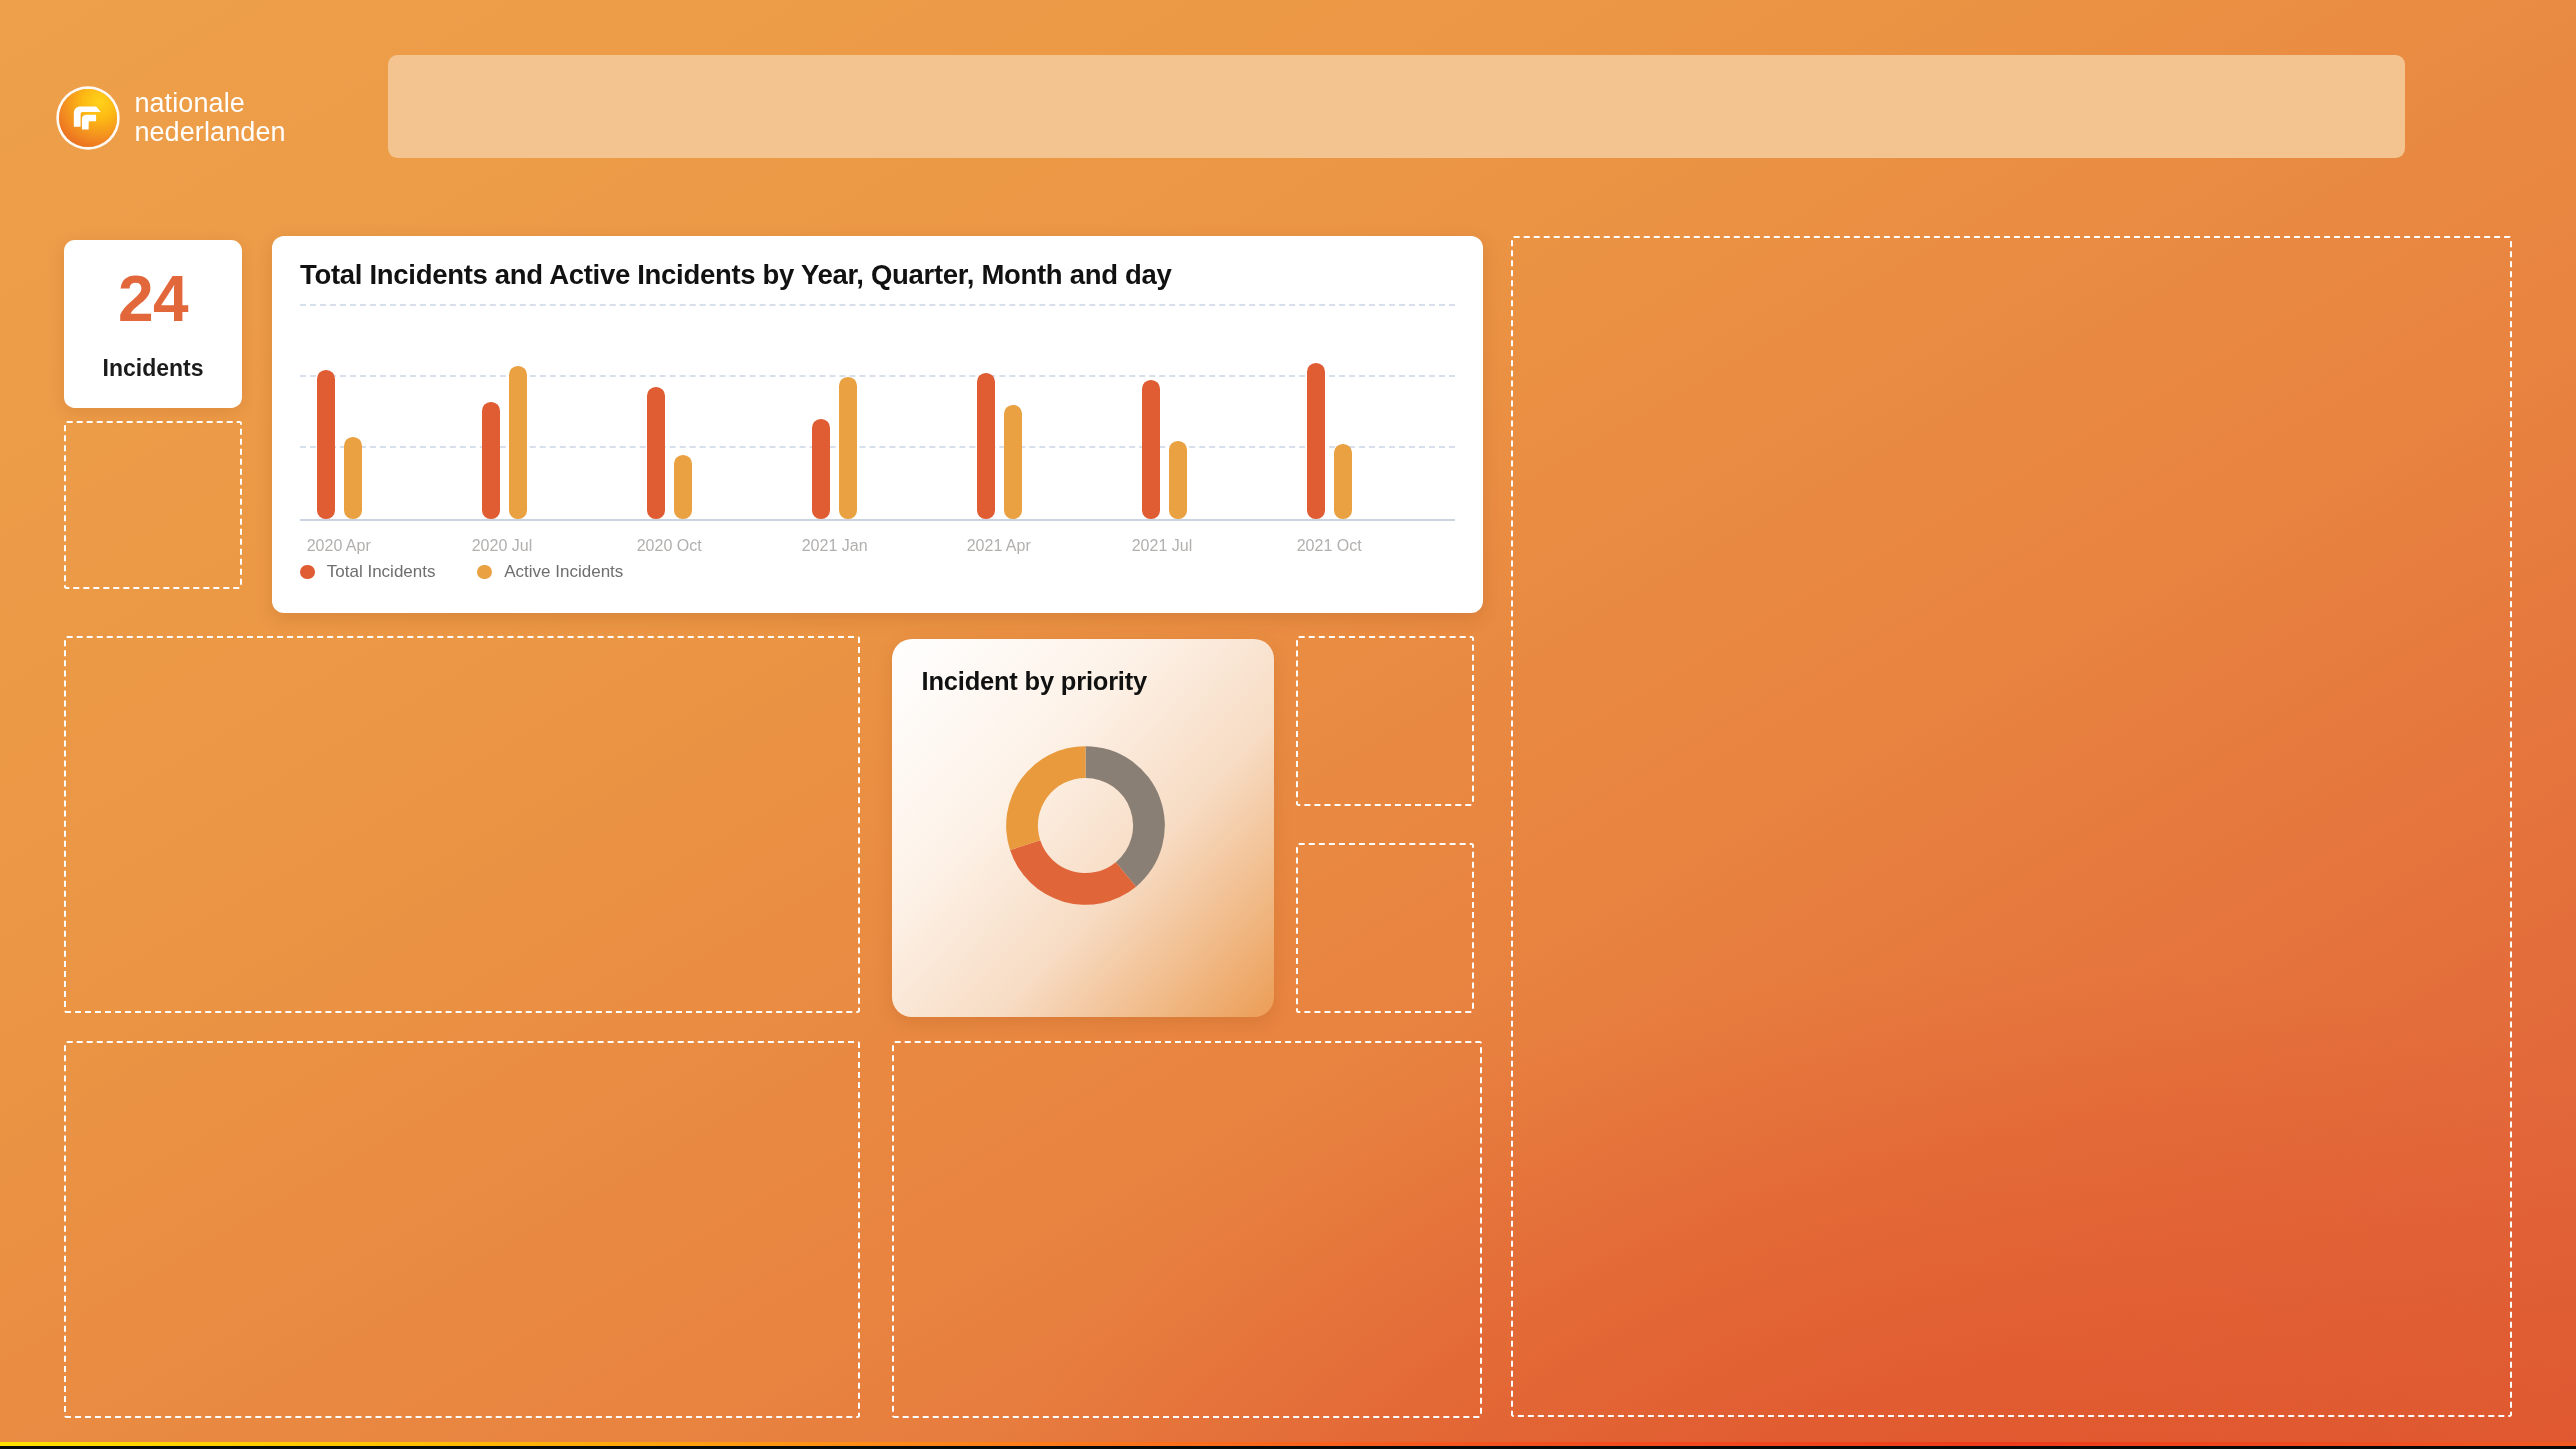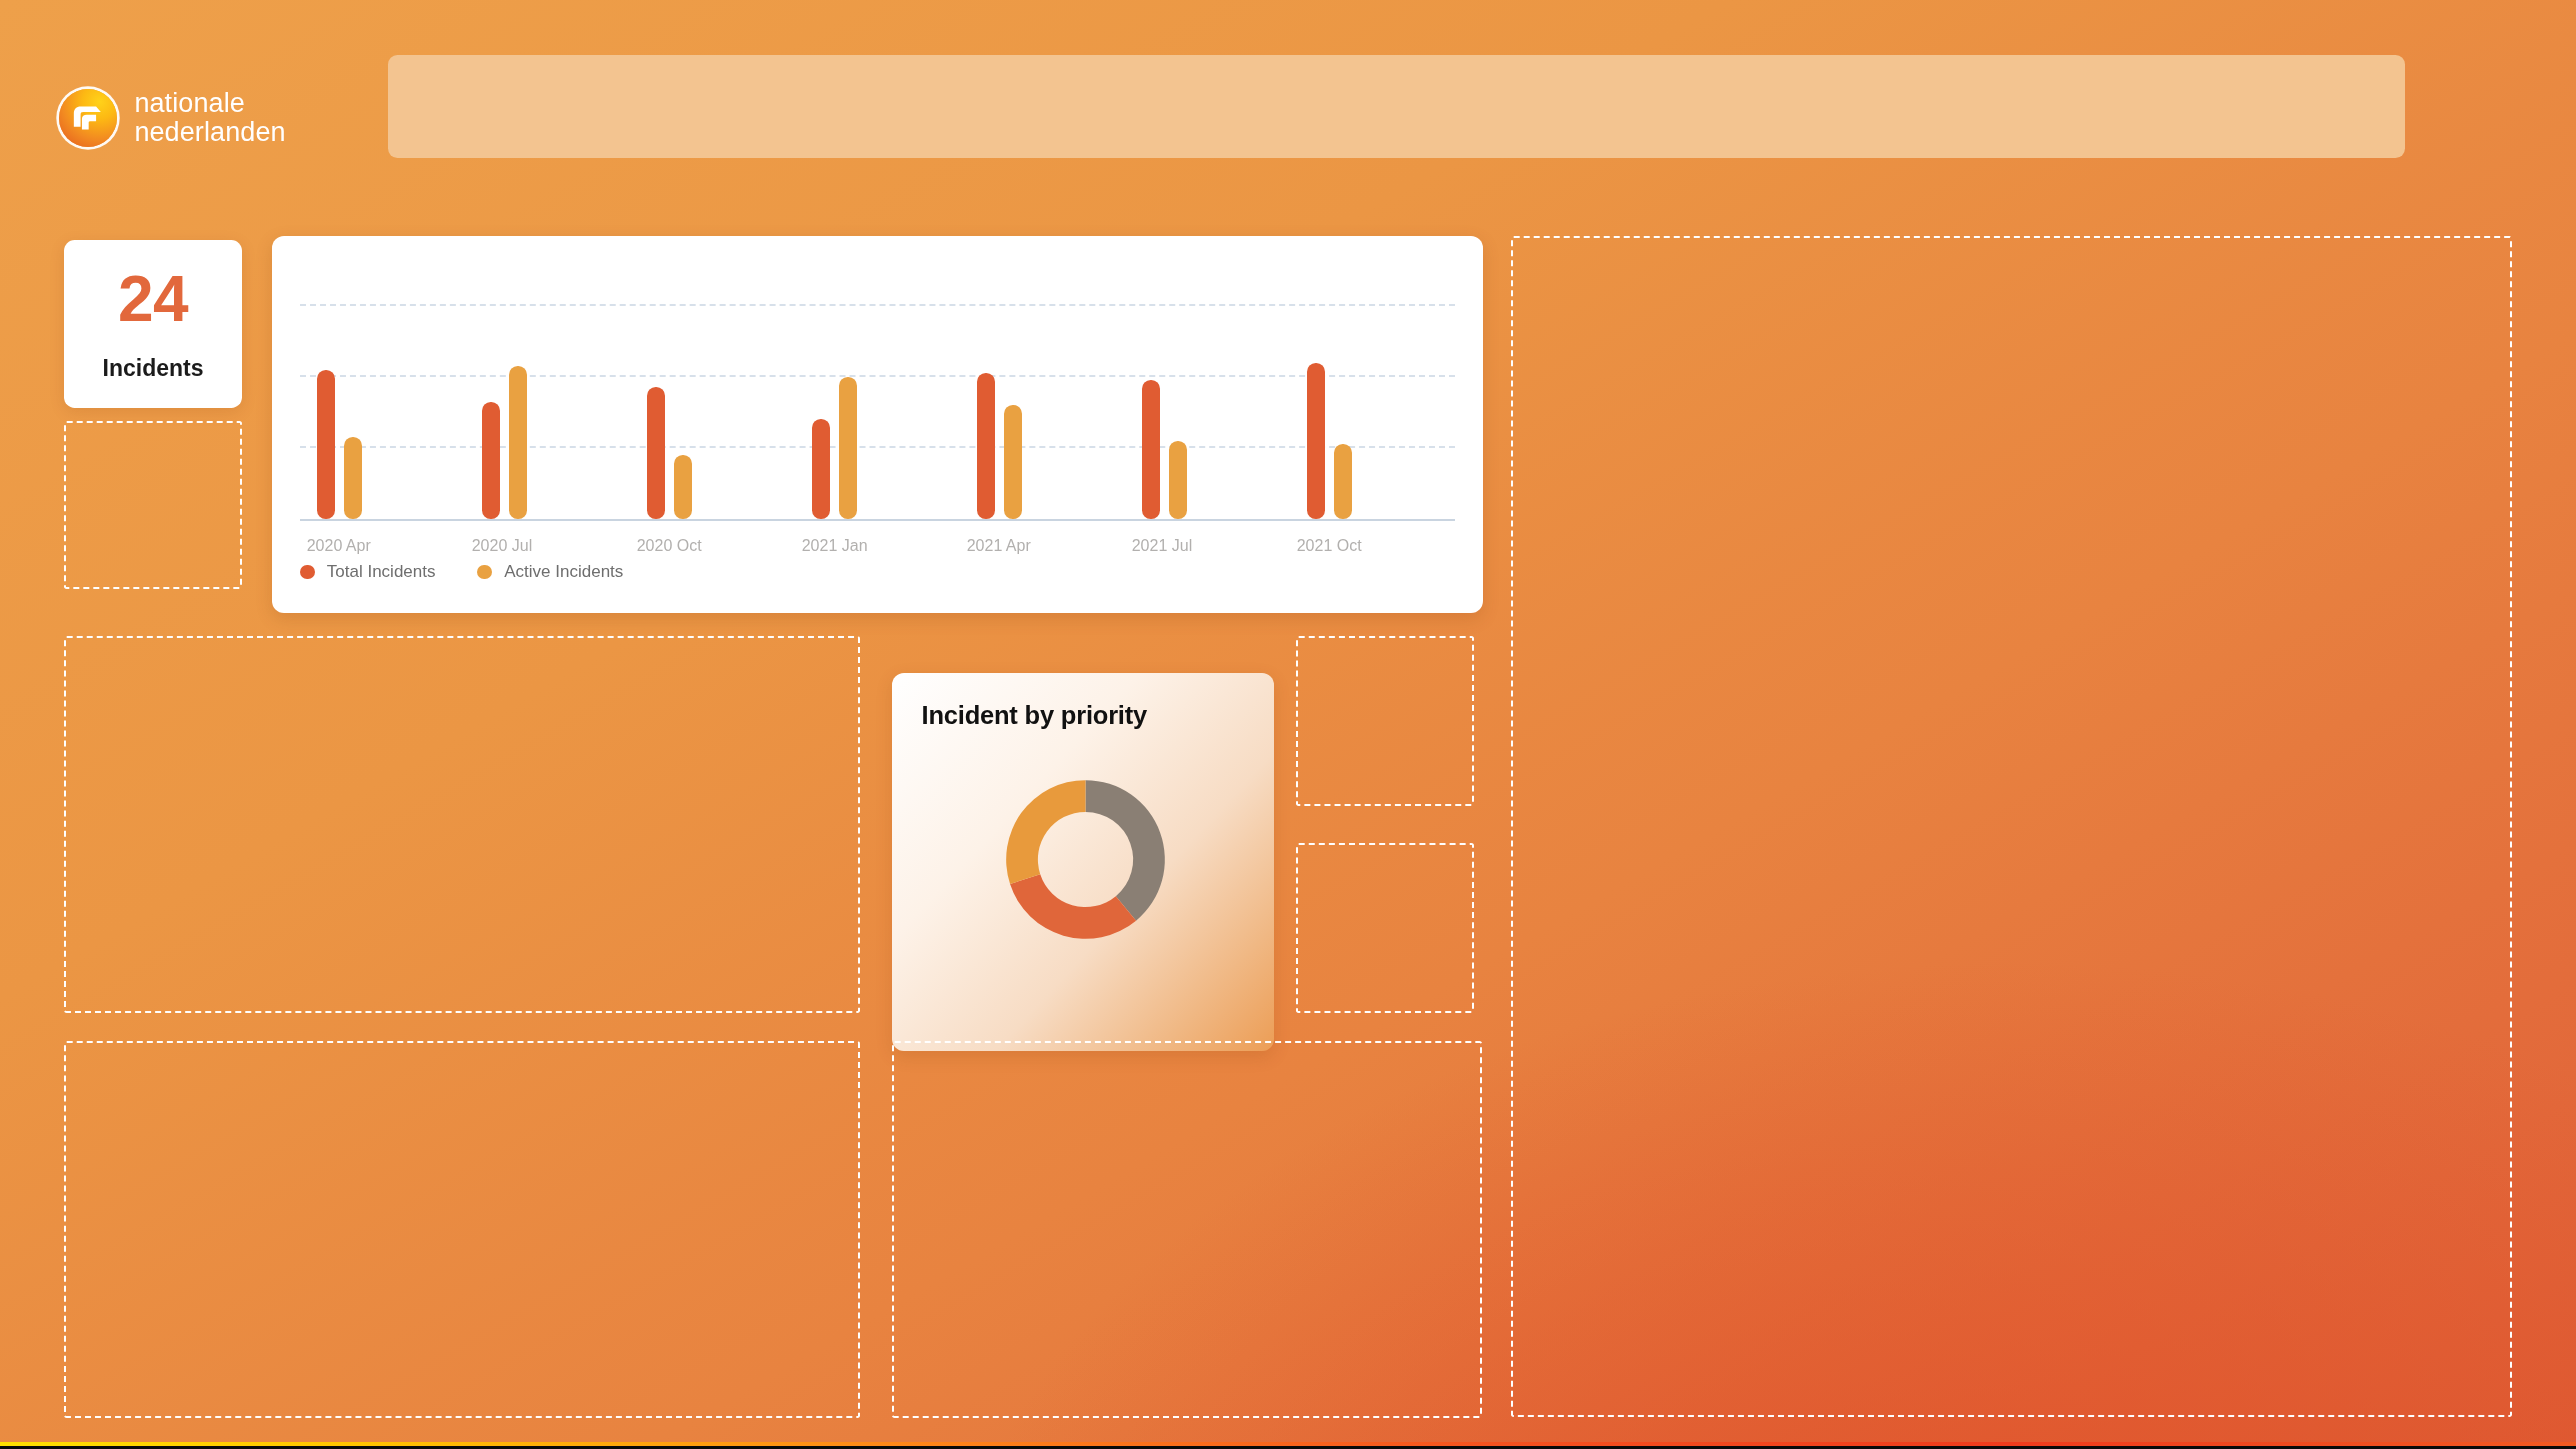--- a/index.html
+++ b/index.html
@@ -174,26 +174,25 @@
   }
   .lg-item { display: flex; align-items: center; gap: 12px; }
   .lg-dot { width: 14.8px; height: 14.8px; border-radius: 50%; flex: none; }
   .lg-text { font-size: 17px; color: #6E6E6E; }
 
   
   .donut-card {
     position: absolute;
     left: 892px; top: 639px;
     width: 382px; height: 378px;
-    border-radius: 12px;
+    border-radius: 20px;
     background: linear-gradient(133deg, #FFFFFF 0%, #FDF2E8 34%, #F7DCC4 62%, #F0B884 84%, #EC9D55 100%);
     box-shadow: 0 5.4px 17.4px rgba(120,50,10,0.14);
     padding: 28px 29.5px 0 29.5px;
     overflow: hidden;
-    margin-top: 34px;
   }
   .donut-title {
     font-size: 25.5px;
     font-weight: 700;
     color: #111111;
     letter-spacing: -0.2px;
   }
   .donut-wrap {
     position: absolute;
     left: 94px; top: 87px;
@@ -249,20 +248,21 @@
   </div>
 
   <div class="header-banner"></div>
 
   <div class="kpi-card">
     <div class="kpi-value">24</div>
     <div class="kpi-label">Incidents</div>
   </div>
 
   <div class="chart-card">
+    <div class="chart-title">Total Incidents and Active Incidents by Year, Quarter, Month and day</div>
 
     <div class="plot">
       <div id="gridlines">
           <div class="gridline" style="bottom: 73px;"></div>
           <div class="gridline" style="bottom: 144px;"></div>
           <div class="gridline" style="bottom: 215px;"></div>
         </div>
       <div class="bars" id="bars">
           <div class="bar-group">
             <div class="bar total" style="height: 149px; background: rgb(224, 92, 50);"></div>

